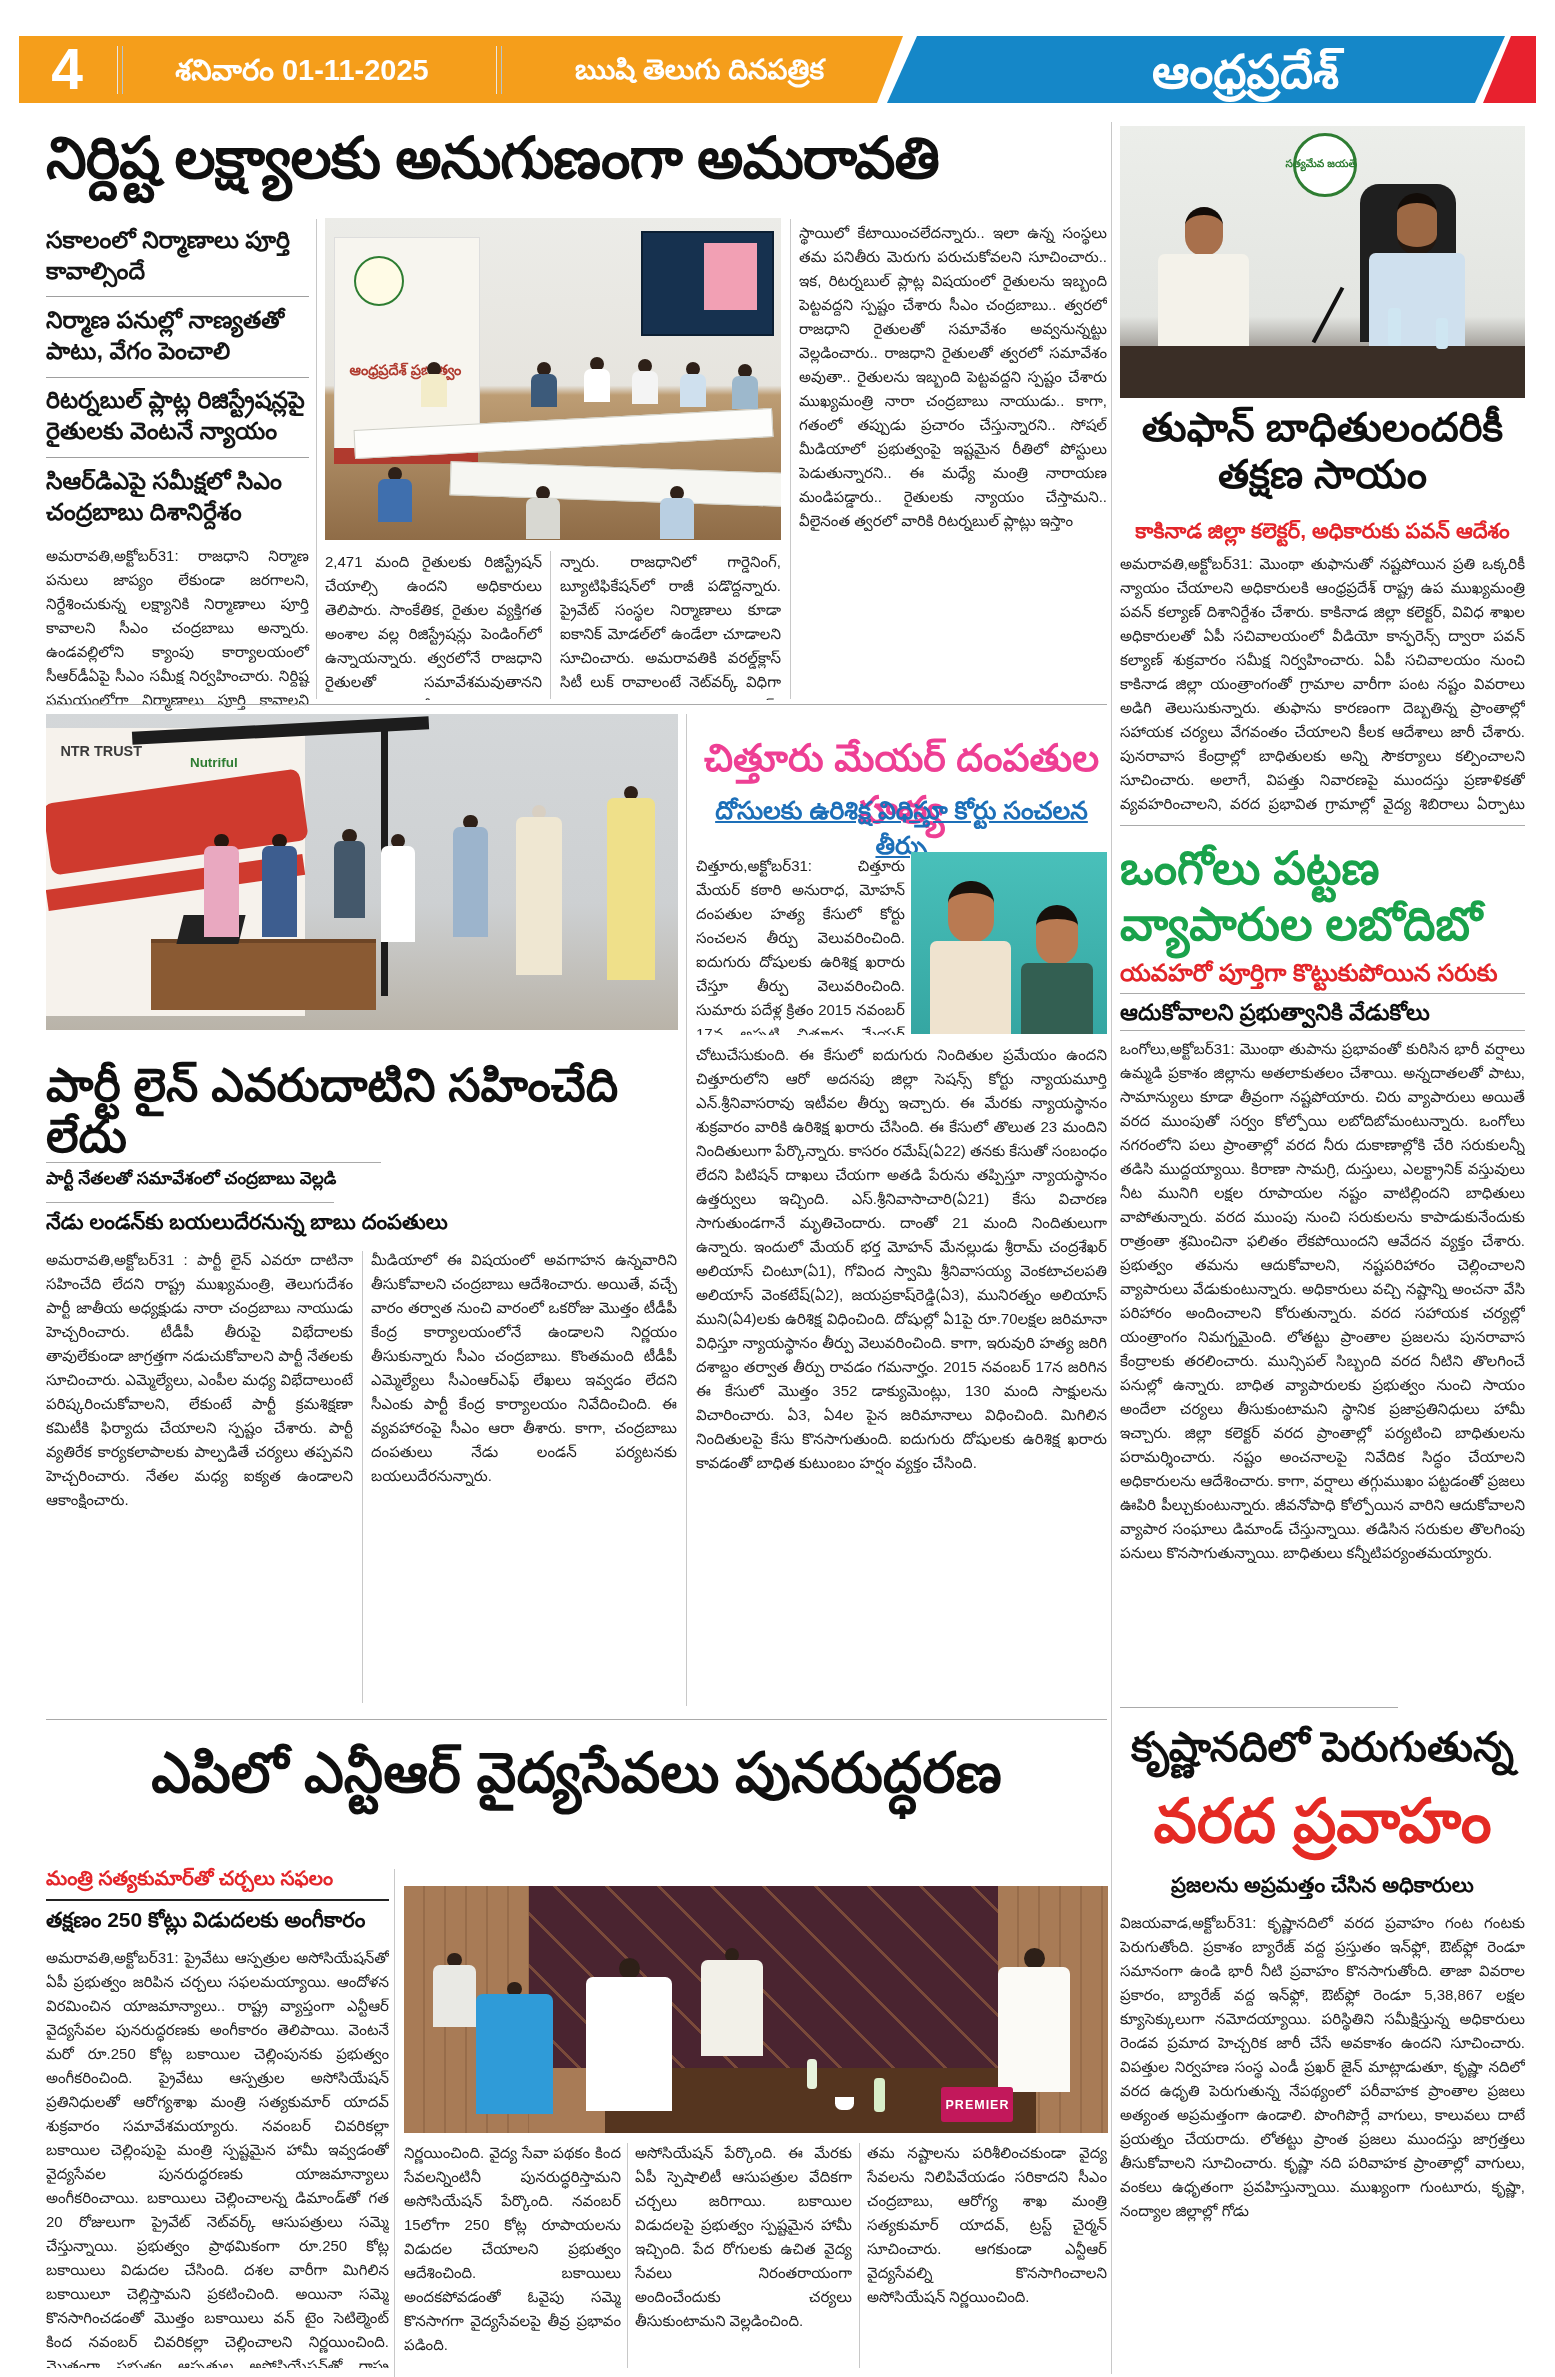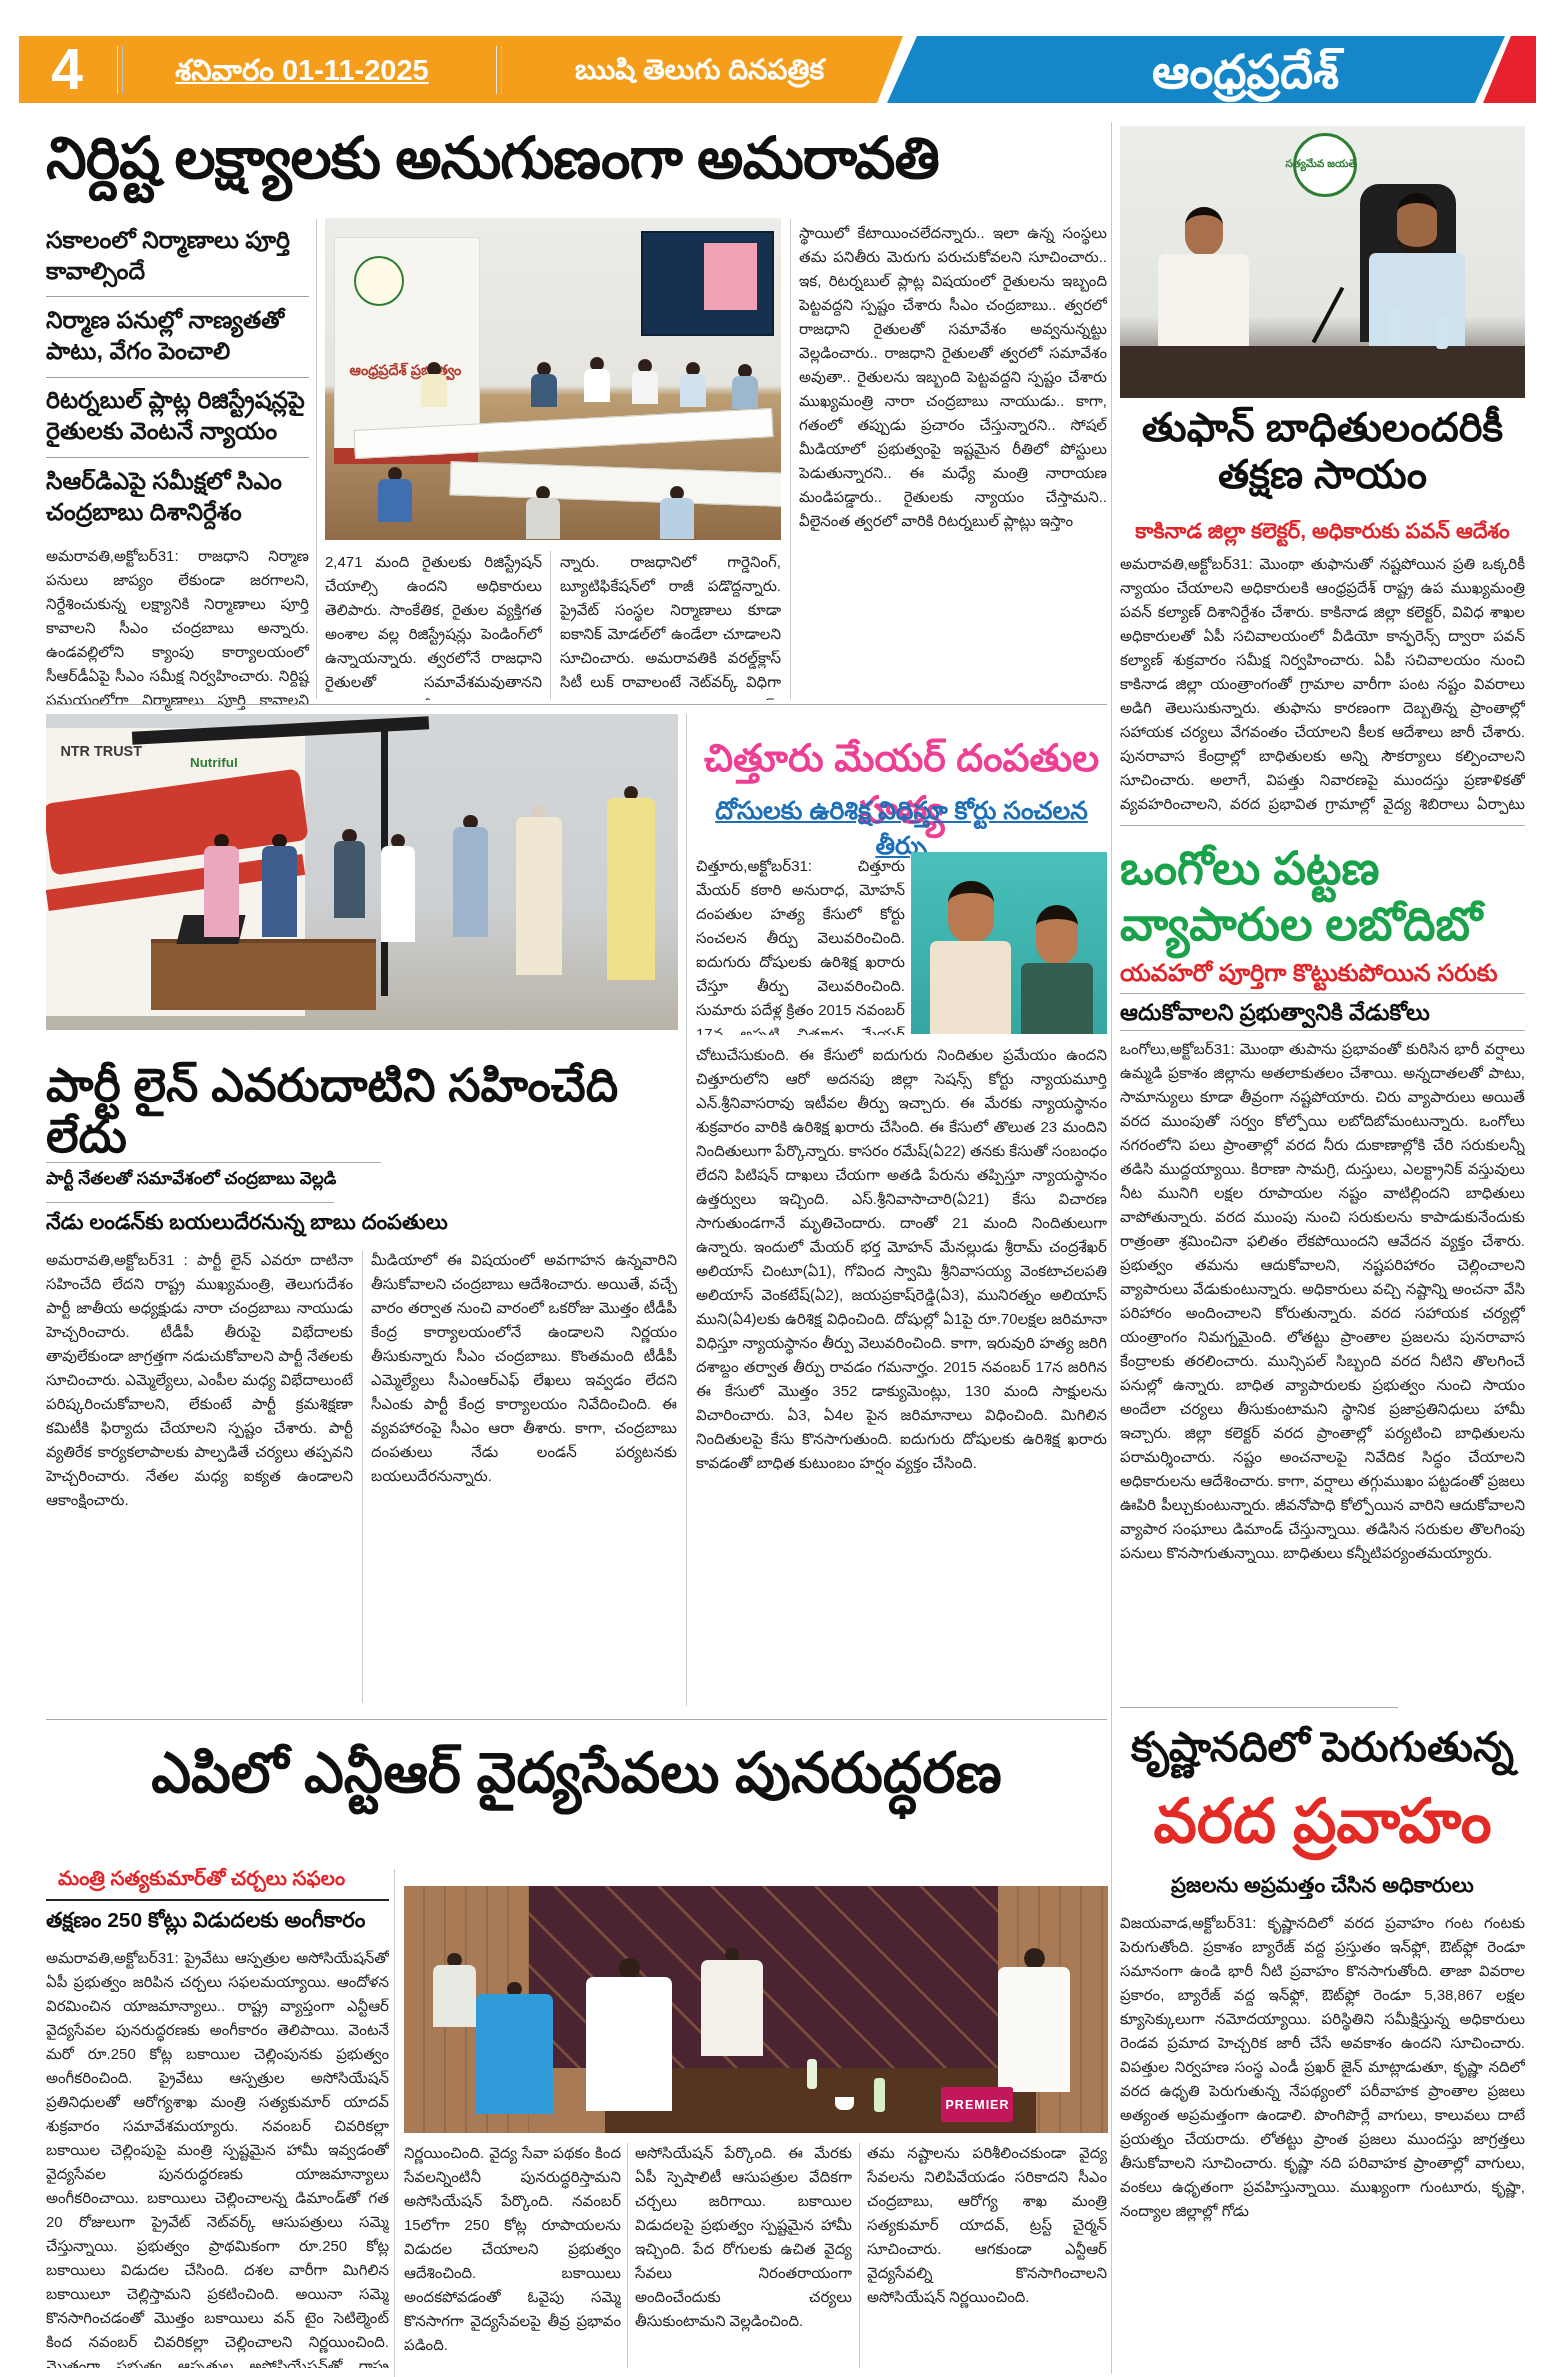--- a/index.html
+++ b/index.html
@@ -25,21 +25,21 @@
 
 <div id="canvas">
 
   <div class="abs" style="left:0;top:0;width:1555px;height:110px;">
     <div class="abs" style="left:19px;top:36px;width:884px;height:67px;background:#f59e1b;clip-path:polygon(0 0,100% 0,calc(100% - 26px) 100%,0 100%);"></div>
     <div class="abs" style="left:887px;top:36px;width:618px;height:67px;background:#1587c8;clip-path:polygon(30px 0,100% 0,calc(100% - 30px) 100%,0 100%);"></div>
     <div class="abs" style="left:1483px;top:36px;width:53px;height:67px;background:#e8212e;clip-path:polygon(28px 0,100% 0,100% 100%,0 100%);"></div>
 
     <div class="abs" style="left:36px;top:38px;width:62px;font-size:57px;font-weight:bold;color:#ffffff;text-align:center;line-height:1.1;">4</div>
     <div class="abs hdr-sep" style="left:117px;top:46px;height:48px;"></div>
-    <div class="abs" style="left:144px;top:54px;width:316px;font-size:29px;font-weight:bold;color:#ffffff;text-align:center;text-decoration:underline;">శనివారం 01-11-2025</div>
+    <div class="abs" style="left:144px;top:54px;width:316px;font-size:29px;font-weight:bold;color:#ffffff;text-align:center;">శనివారం 01-11-2025</div>
     <div class="abs hdr-sep" style="left:496px;top:46px;height:48px;"></div>
     <div class="abs" style="left:527px;top:54px;width:345px;font-size:28px;font-weight:bold;color:#ffffff;text-align:center;white-space:nowrap;">ఋషి తెలుగు దినపత్రిక</div>
     <div class="abs" style="left:1030px;top:44px;width:431px;font-size:47px;font-weight:bold;color:#ffffff;text-align:center;">ఆంధ్రప్రదేశ్</div>
   </div>
 
   <div class="abs headline" style="left:46px;top:126px;width:1061px;font-size:58px;line-height:1.12;letter-spacing:-1px;">నిర్దిష్ట లక్ష్యాలకు అనుగుణంగా అమరావతి</div>
 
   <div class="abs" style="left:46px;top:217px;width:263px;">
     <div class="deck">సకాలంలో నిర్మాణాలు పూర్తి కావాల్సిందే</div>
     <div class="deck">నిర్మాణ పనుల్లో నాణ్యతతో పాటు, వేగం పెంచాలి</div>
@@ -212,21 +212,21 @@
 
   <div class="abs headline center" style="left:1120px;top:1724px;width:405px;font-size:41px;">కృష్ణానదిలో పెరుగుతున్న</div>
   <div class="abs headline center" style="left:1120px;top:1786px;width:405px;font-size:61px;color:#e42a24;">వరద ప్రవాహం</div>
   <div class="abs headline center" style="left:1120px;top:1873px;width:405px;font-size:21px;">ప్రజలను అప్రమత్తం చేసిన అధికారులు</div>
   <div class="abs body-text" style="left:1120px;top:1911px;width:405px;height:460px;overflow:hidden;">విజయవాడ,అక్టోబర్31: కృష్ణానదిలో వరద ప్రవాహం గంట గంటకు పెరుగుతోంది. ప్రకాశం బ్యారేజ్ వద్ద ప్రస్తుతం ఇన్‌ఫ్లో, ఔట్‌ఫ్లో రెండూ సమానంగా ఉండి భారీ నీటి ప్రవాహం కొనసాగుతోంది. తాజా వివరాల ప్రకారం, బ్యారేజ్ వద్ద ఇన్‌ఫ్లో, ఔట్‌ఫ్లో రెండూ 5,38,867 లక్షల క్యూసెక్కులుగా నమోదయ్యాయి. పరిస్థితిని సమీక్షిస్తున్న అధికారులు రెండవ ప్రమాద హెచ్చరిక జారీ చేసే అవకాశం ఉందని సూచించారు. విపత్తుల నిర్వహణ సంస్థ ఎండీ ప్రఖర్ జైన్ మాట్లాడుతూ, కృష్ణా నదిలో వరద ఉధృతి పెరుగుతున్న నేపథ్యంలో పరీవాహక ప్రాంతాల ప్రజలు అత్యంత అప్రమత్తంగా ఉండాలి. పొంగిపొర్లే వాగులు, కాలువలు దాటే ప్రయత్నం చేయరాదు. లోతట్టు ప్రాంత ప్రజలు ముందస్తు జాగ్రత్తలు తీసుకోవాలని సూచించారు. కృష్ణా నది పరివాహక ప్రాంతాల్లో వాగులు, వంకలు ఉధృతంగా ప్రవహిస్తున్నాయి. ముఖ్యంగా గుంటూరు, కృష్ణా, నంద్యాల జిల్లాల్లో గోడు</div>
 
   <div class="abs rule-h" style="left:46px;top:1719px;width:1061px;"></div>
 
   <div class="abs headline center" style="left:46px;top:1742px;width:1061px;font-size:56px;line-height:1.1;">ఎపిలో ఎన్టీఆర్ వైద్యసేవలు పునరుద్ధరణ</div>
 
-  <div class="abs headline red" style="left:46px;top:1867px;width:343px;font-size:20px;margin-left:12px;">మంత్రి సత్యకుమార్‌తో చర్చలు సఫలం</div>
+  <div class="abs headline red" style="left:46px;top:1867px;width:343px;font-size:20px;">మంత్రి సత్యకుమార్‌తో చర్చలు సఫలం</div>
   <div class="abs" style="left:46px;top:1899px;width:343px;height:2.4px;background:#222;"></div>
   <div class="abs headline" style="left:46px;top:1908px;width:343px;font-size:21px;">తక్షణం 250 కోట్లు విడుదలకు అంగీకారం</div>
   <div class="abs body-text" style="left:46px;top:1946px;width:343px;height:422px;overflow:hidden;">అమరావతి,అక్టోబర్31: ప్రైవేటు ఆస్పత్రుల అసోసియేషన్‌తో ఏపీ ప్రభుత్వం జరిపిన చర్చలు సఫలమయ్యాయి. ఆందోళన విరమించిన యాజమాన్యాలు.. రాష్ట్ర వ్యాప్తంగా ఎన్టీఆర్ వైద్యసేవల పునరుద్ధరణకు అంగీకారం తెలిపాయి. వెంటనే మరో రూ.250 కోట్ల బకాయిల చెల్లింపునకు ప్రభుత్వం అంగీకరించింది. ప్రైవేటు ఆస్పత్రుల అసోసియేషన్ ప్రతినిధులతో ఆరోగ్యశాఖ మంత్రి సత్యకుమార్ యాదవ్ శుక్రవారం సమావేశమయ్యారు. నవంబర్ చివరికల్లా బకాయిల చెల్లింపుపై మంత్రి స్పష్టమైన హామీ ఇవ్వడంతో వైద్యసేవల పునరుద్ధరణకు యాజమాన్యాలు అంగీకరించాయి. బకాయిలు చెల్లించాలన్న డిమాండ్‌తో గత 20 రోజులుగా ప్రైవేట్ నెట్‌వర్క్ ఆసుపత్రులు సమ్మె చేస్తున్నాయి. ప్రభుత్వం ప్రాథమికంగా రూ.250 కోట్ల బకాయిలు విడుదల చేసింది. దశల వారీగా మిగిలిన బకాయిలూ చెల్లిస్తామని ప్రకటించింది. అయినా సమ్మె కొనసాగించడంతో మొత్తం బకాయిలు వన్ టైం సెటిల్మెంట్ కింద నవంబర్ చివరికల్లా చెల్లించాలని నిర్ణయించింది. మొత్తంగా ప్రభుత్వ ఆస్పత్రుల అసోషియేషన్‌తో రాష్ట్ర ప్రభుత్వం జరిపిన చర్చలు సఫలమయ్యాయి. ఈ క్రమంలో సమ్మె విరమించాలని ఎన్టీఆర్ వైద్య</div>
 
   <div class="abs rule-v" style="left:394px;top:1869px;height:508px;"></div>
 
   <div class="abs photo" style="left:404px;top:1886px;width:704px;height:247px;background:#a87b56;">
     <div class="abs" style="left:125px;top:0;width:470px;height:182px;background:repeating-linear-gradient(45deg,#4a2430 0 34px,#7a4a3a 34px 37px),repeating-linear-gradient(-45deg,rgba(0,0,0,0) 0 34px,rgba(122,74,58,0.9) 34px 37px);"></div>
     <div class="abs" style="left:0;top:0;width:125px;height:247px;background:repeating-linear-gradient(90deg,#a87b56 0 19px,#976c4a 19px 21px);"></div>
     <div class="abs" style="left:594px;top:0;width:109px;height:247px;background:repeating-linear-gradient(90deg,#a87b56 0 19px,#976c4a 19px 21px);"></div>

